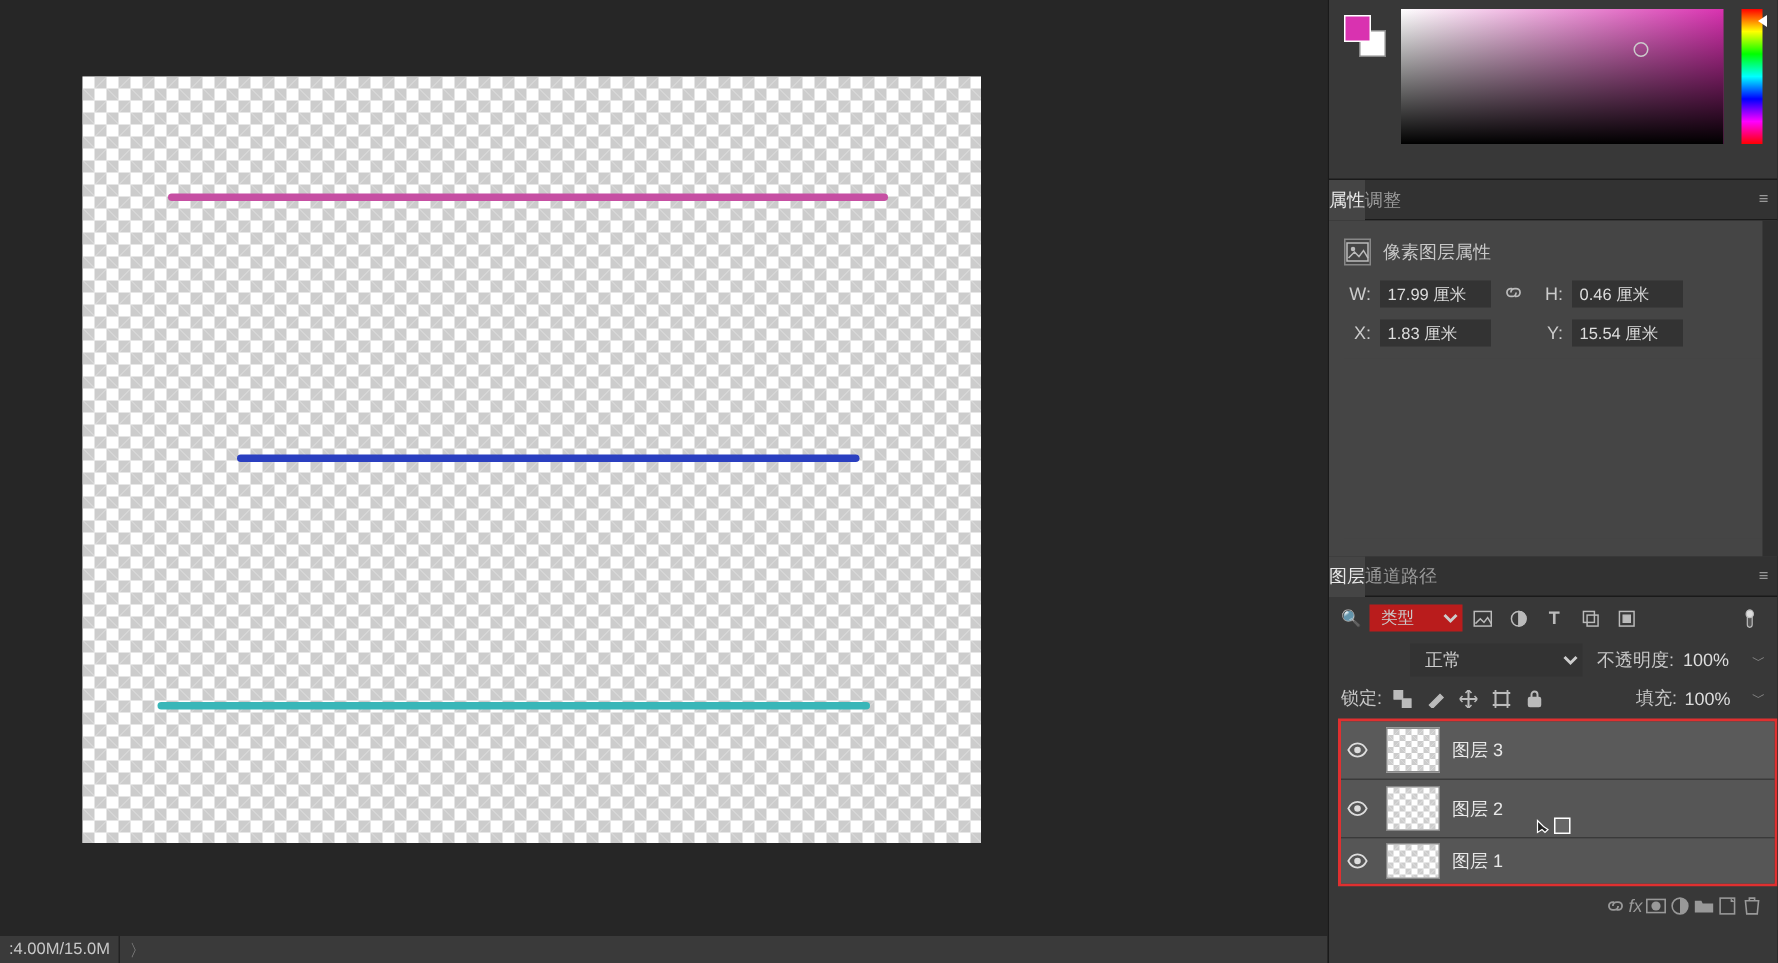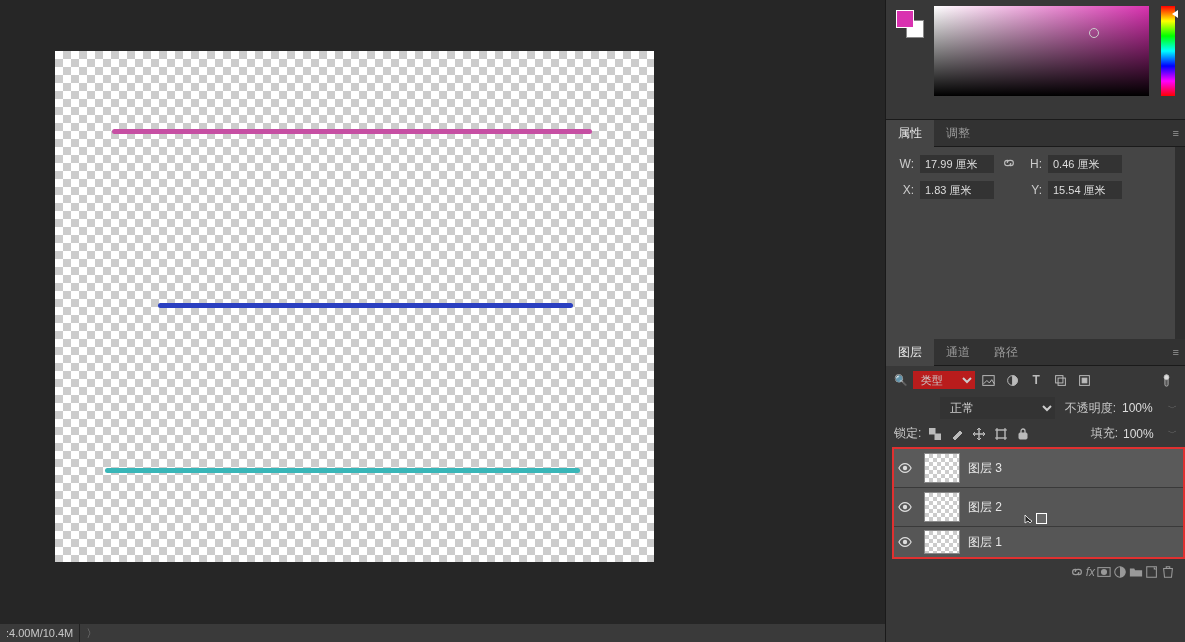--- a/index.html
+++ b/index.html
@@ -33,21 +33,21 @@
 .swatch-pair { position: absolute; left: 10px; top: 10px; width: 28px; height: 28px; }
 .swatch-fg { position: absolute; left: 0; top: 0; width: 18px; height: 18px; border: 1px solid #fff; }
 .swatch-bg { position: absolute; right: 0; bottom: 0; width: 18px; height: 18px; background: #fff; border: 1px solid #888; }
 .color-field { position: absolute; left: 48px; top: 6px; width: 215px; height: 90px; background: linear-gradient(to bottom, rgba(0,0,0,0) 0%, #000 100%), linear-gradient(to right, #fff 0%, #d932b0 100%); }
 .color-cursor { position:absolute; width:10px; height:10px; border:1px solid #ccc; border-radius:50%; left:155px; top:22px; }
 .hue-slider { position: absolute; right: 10px; top: 6px; width: 14px; height: 90px; background: linear-gradient(to bottom, #f00,#ff0,#0f0,#0ff,#00f,#f0f,#f00); }
 .hue-thumb { position:absolute; right:7px; top:10px; width:0; height:0; border-top:4px solid transparent; border-bottom:4px solid transparent; border-right:6px solid #fff;}
 
 
 .tabrow { display: flex; align-items: center; height: 27px; background: #323232; border-bottom: 1px solid #1a1a1a; font-size: 12px; position:relative;}
-.tab { padding: 0 12px; height: 27px; display: flex; align-items: center; color: #999; cursor: pointer; }
+.tab { padding: 0 0; height: 27px; display: flex; align-items: center; color: #999; cursor: pointer; }
 .tab.active { background: #454545; color: #eaeaea; font-weight: 500; }
 .tabrow .menu-icon { position:absolute; right:6px; color:#999; font-size:11px; }
 
 
 .props-panel { background: #454545; padding: 8px 10px 12px; }
 .props-title { font-size: 12px; color:#c8c8c8; display:flex; align-items:center; gap:8px; padding: 4px 0 10px; }
 .props-title .pic-icon { width:18px; height:18px; border:1px solid #888; display:flex; align-items:center; justify-content:center; font-size:10px;}
 .prop-row { display:flex; align-items:center; gap:6px; font-size:12px; margin-bottom: 8px; }
 .prop-row label { color:#ccc; width: 18px; text-align:right; }
 .prop-input { background:#333; color:#ddd; border:none; padding: 3px 5px; width: 74px; font-size:11px; }
@@ -95,21 +95,21 @@
 </head>
 <body>
 
 <div class="canvas-area">
   <div class="canvas">
     <div class="stroke stroke1"></div>
     <div class="stroke stroke2"></div>
     <div class="stroke stroke3"></div>
   </div>
   <div class="statusbar">
-    <div class="seg">:4.00M/10.4M</div>
+    <div class="seg">:4.00M/15.0M</div>
     <div class="chev">〉</div>
   </div>
 </div>
 
 <div class="panels">
 
   <div class="color-panel">
     <div class="swatch-pair">
       <div class="swatch-bg"></div>
       <div class="swatch-fg" style="background:#d932b0"></div>
@@ -122,20 +122,30 @@
   </div>
 
   <div class="tabrow">
     <div class="tab active">属性</div>
     <div class="tab">调整</div>
     <div class="menu-icon">≡</div>
   </div>
 
   <div class="props-panel" style="position:relative;">
     <div class="scroll-track"></div>
+    <div class="props-title">
+      <span class="pic-icon">
+        <svg viewBox="0 0 16 16">
+            <rect x="1" y="2" width="14" height="12" fill="none" stroke="#bbb"></rect>
+            <circle cx="5" cy="6" r="1.5" fill="#bbb"></circle>
+            <path d="M2 12 L6 8 L9 11 L12 7 L15 12" fill="none" stroke="#bbb"></path>
+          </svg>
+      </span>
+      <span>像素图层属性</span>
+    </div>
     <div class="prop-row">
       <label>W:</label>
       <input class="prop-input" value="17.99 厘米" style="">
       <span class="link-icon">
         <svg width="14" height="14" viewBox="0 0 16 16">
             <path d="M6 8a3 3 0 013-3h1a3 3 0 010 6H9M10 8a3 3 0 01-3 3H6a3 3 0 010-6h1" fill="none" stroke="#bbb" stroke-width="1.3"></path>
           </svg>
       </span>
       <label>H:</label>
       <input class="prop-input" value="0.46 厘米" style="">

